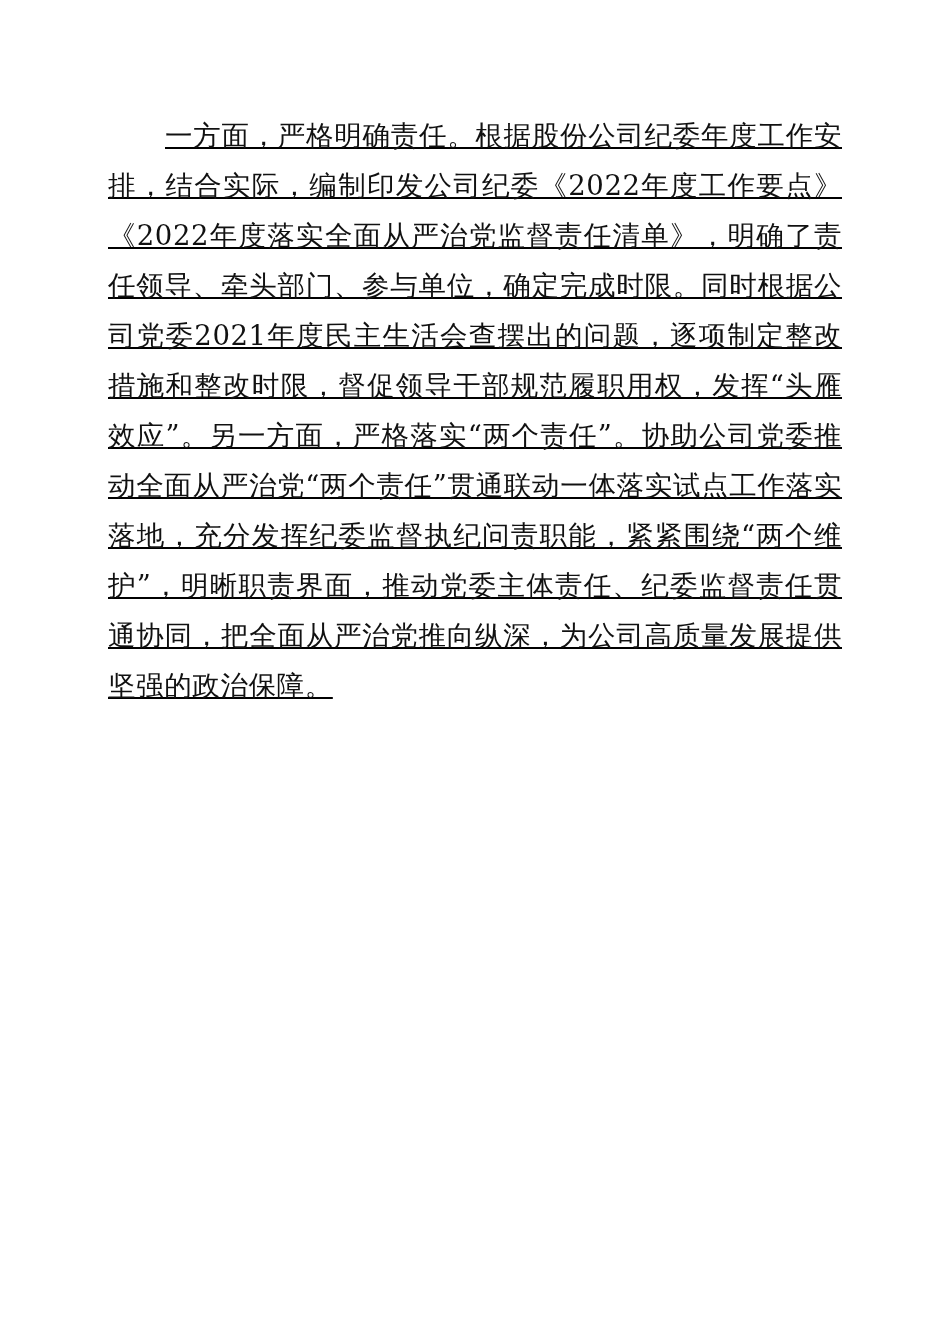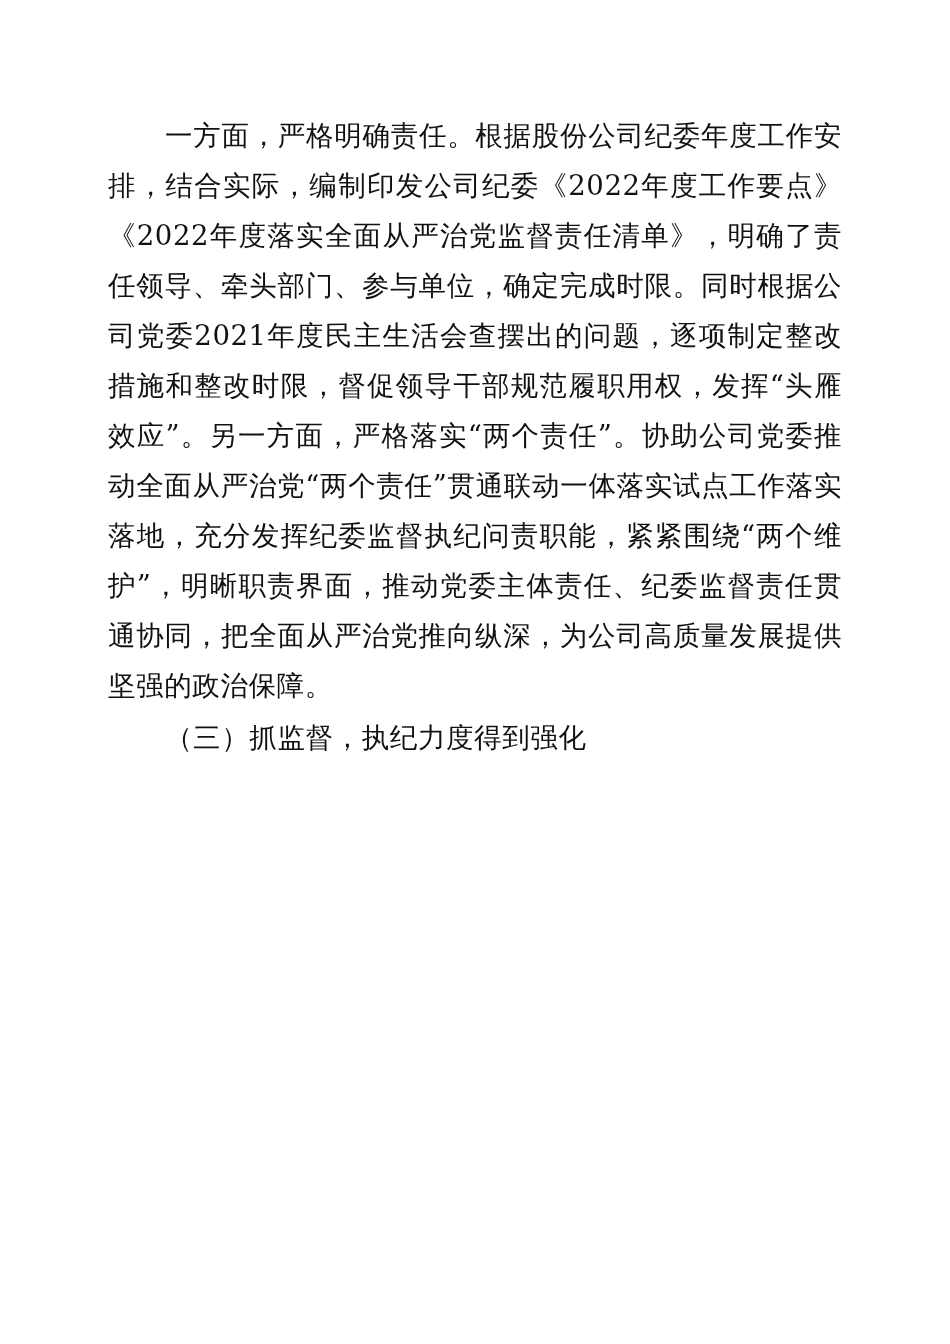--- a/index.html
+++ b/index.html
@@ -14,20 +14,21 @@
     color: #000000;
     overflow: hidden;
   }
   .page {
     position: relative;
     width: 950px;
     height: 1344px;
     background: #ffffff;
     box-sizing: border-box;
     padding: 110px 108px 90px 108px;
+    text-decoration: underline;
   }
   .doc-body {
     display: block;
   }
   p.para {
     margin: 0 0 0 0;
     font-size: 27.5px;
     line-height: 50px;
     text-align: justify;
     text-justify: inter-ideograph;
@@ -39,15 +40,14 @@
   p.para + p.para {
     margin-top: 2px;
   }
 </style>
 </head>
 <body>
 
 <div class="page">
   <div class="doc-body">
     <p class="para">一方面，严格明确责任。根据股份公司纪委年度工作安排，结合实际，编制印发公司纪委《2022年度工作要点》《2022年度落实全面从严治党监督责任清单》，明确了责任领导、牵头部门、参与单位，确定完成时限。同时根据公司党委2021年度民主生活会查摆出的问题，逐项制定整改措施和整改时限，督促领导干部规范履职用权，发挥“头雁效应”。另一方面，严格落实“两个责任”。协助公司党委推动全面从严治党“两个责任”贯通联动一体落实试点工作落实落地，充分发挥纪委监督执纪问责职能，紧紧围绕“两个维护”，明晰职责界面，推动党委主体责任、纪委监督责任贯通协同，把全面从严治党推向纵深，为公司高质量发展提供坚强的政治保障。</p>
-    <p class="para">（三）抓监督，执纪力度得到强化</p>
   </div>
 </div>
 
 </body></html>

